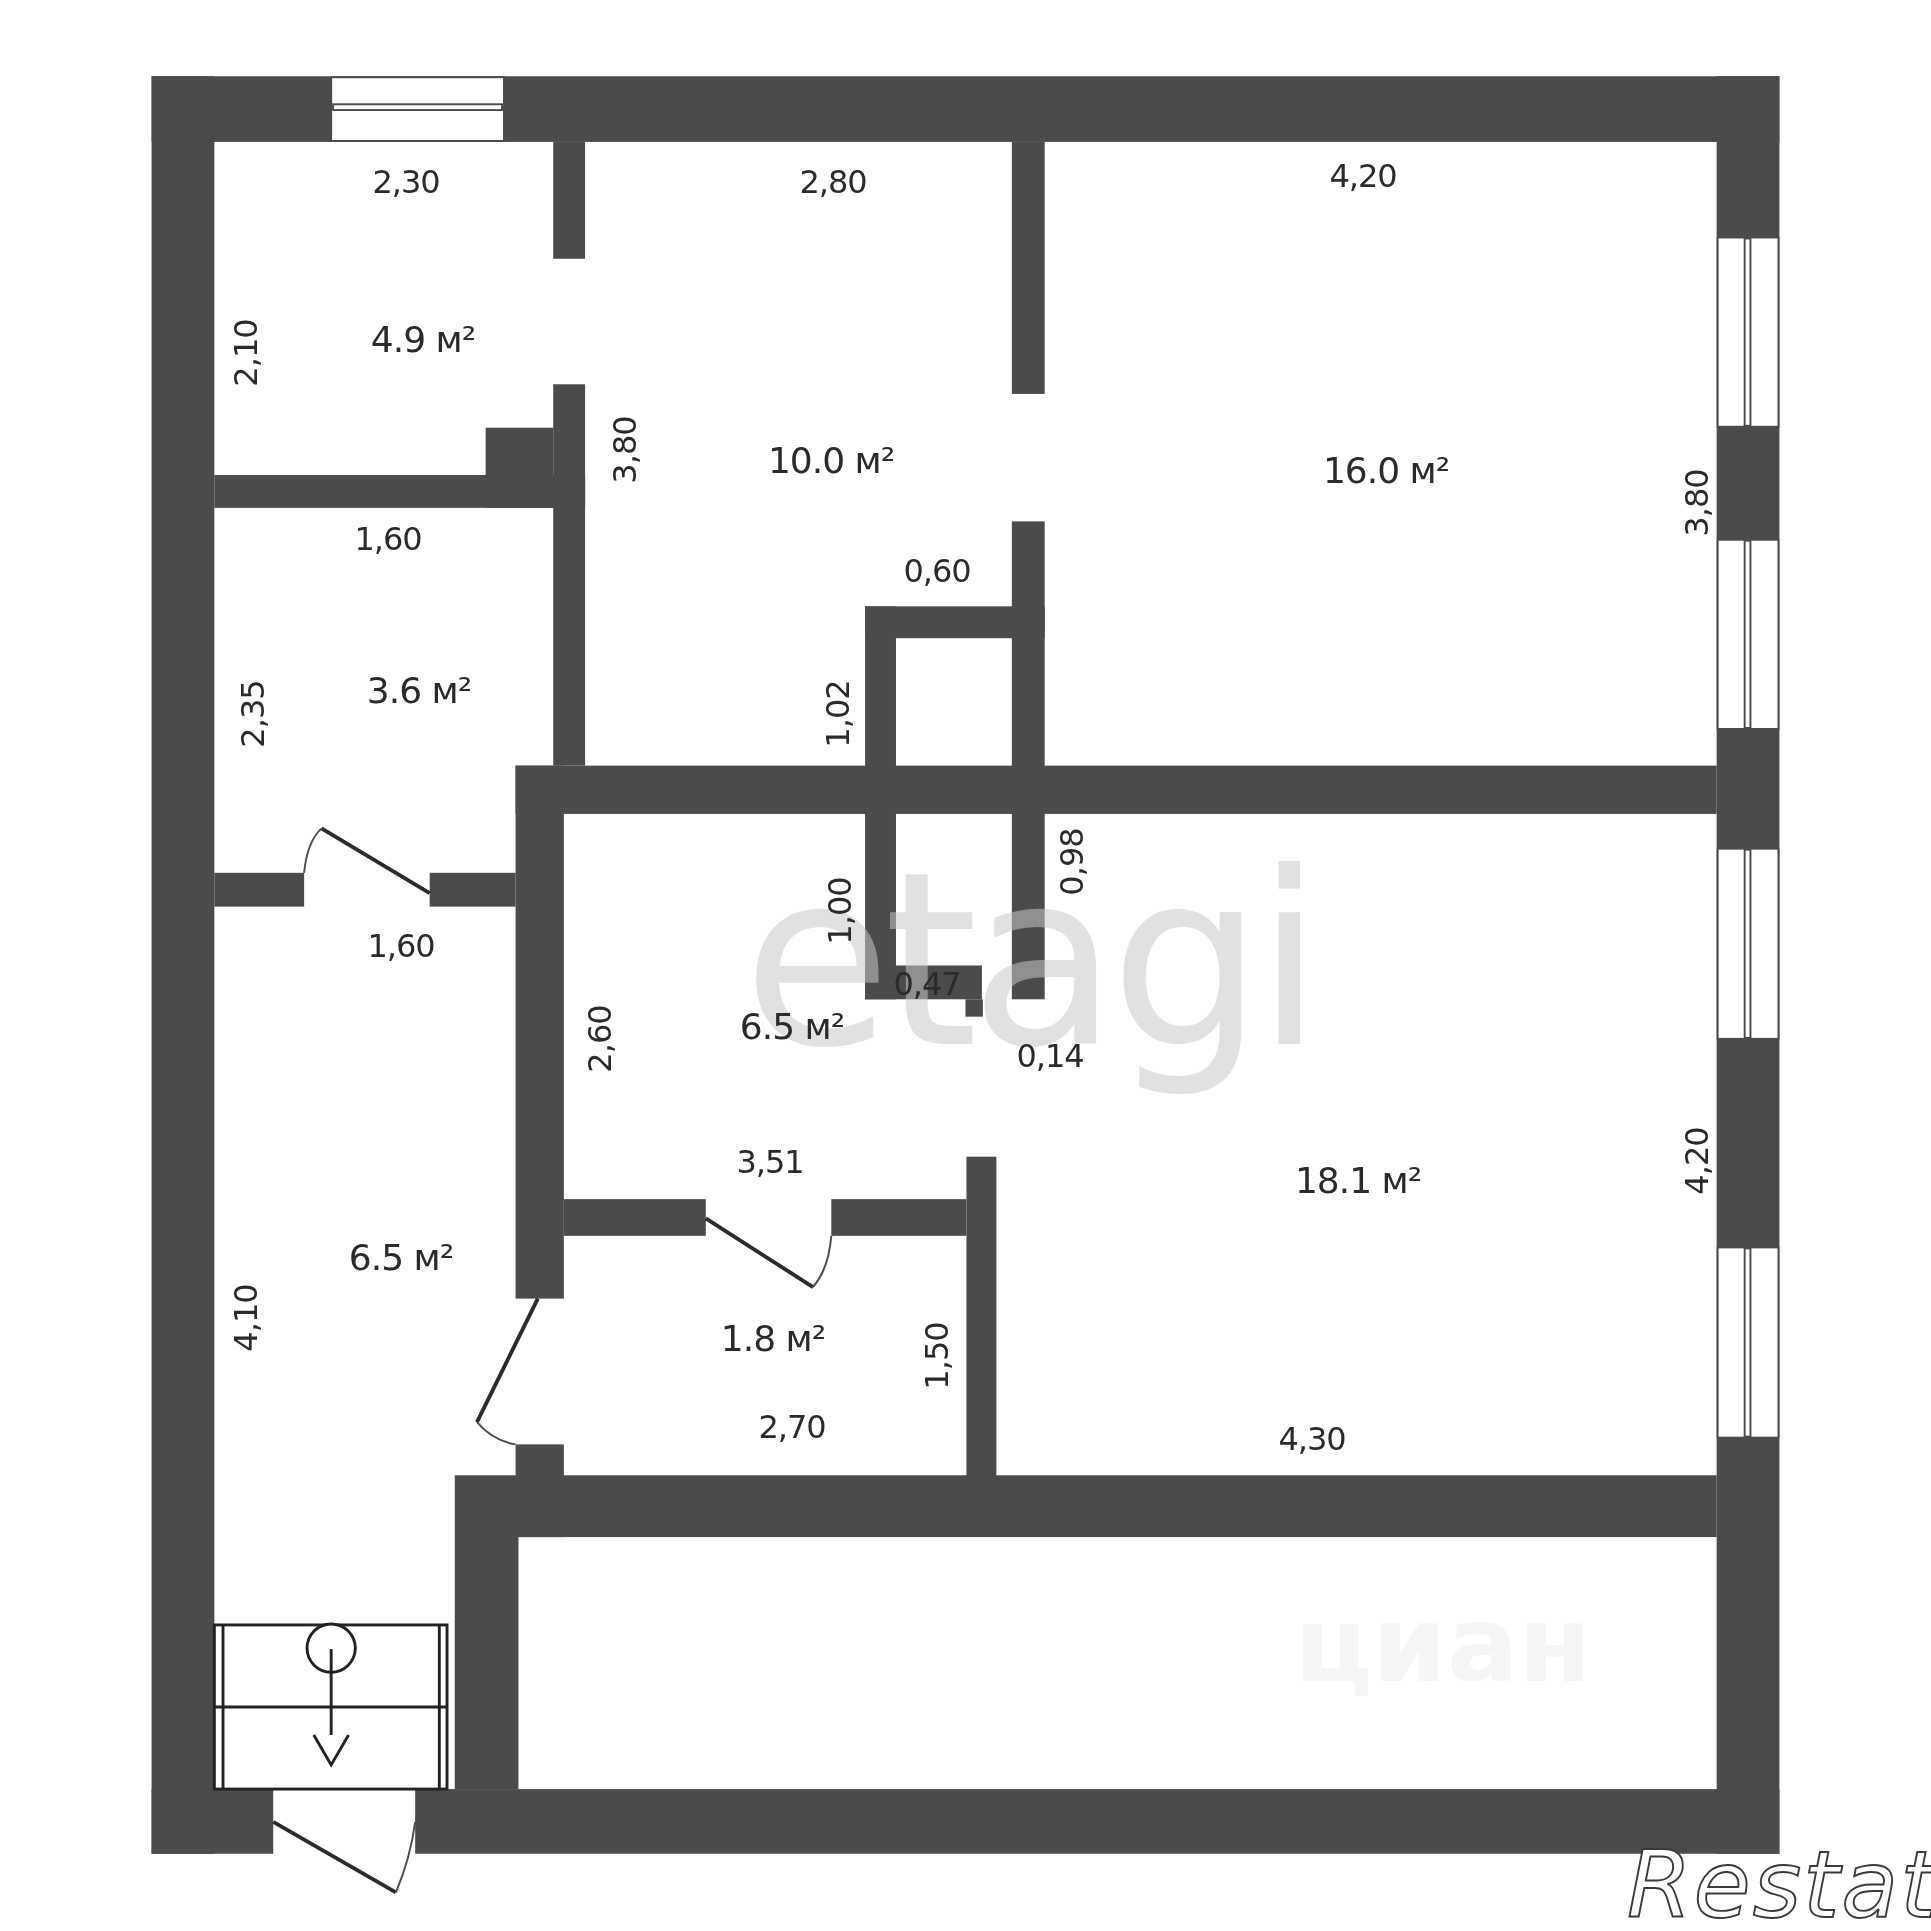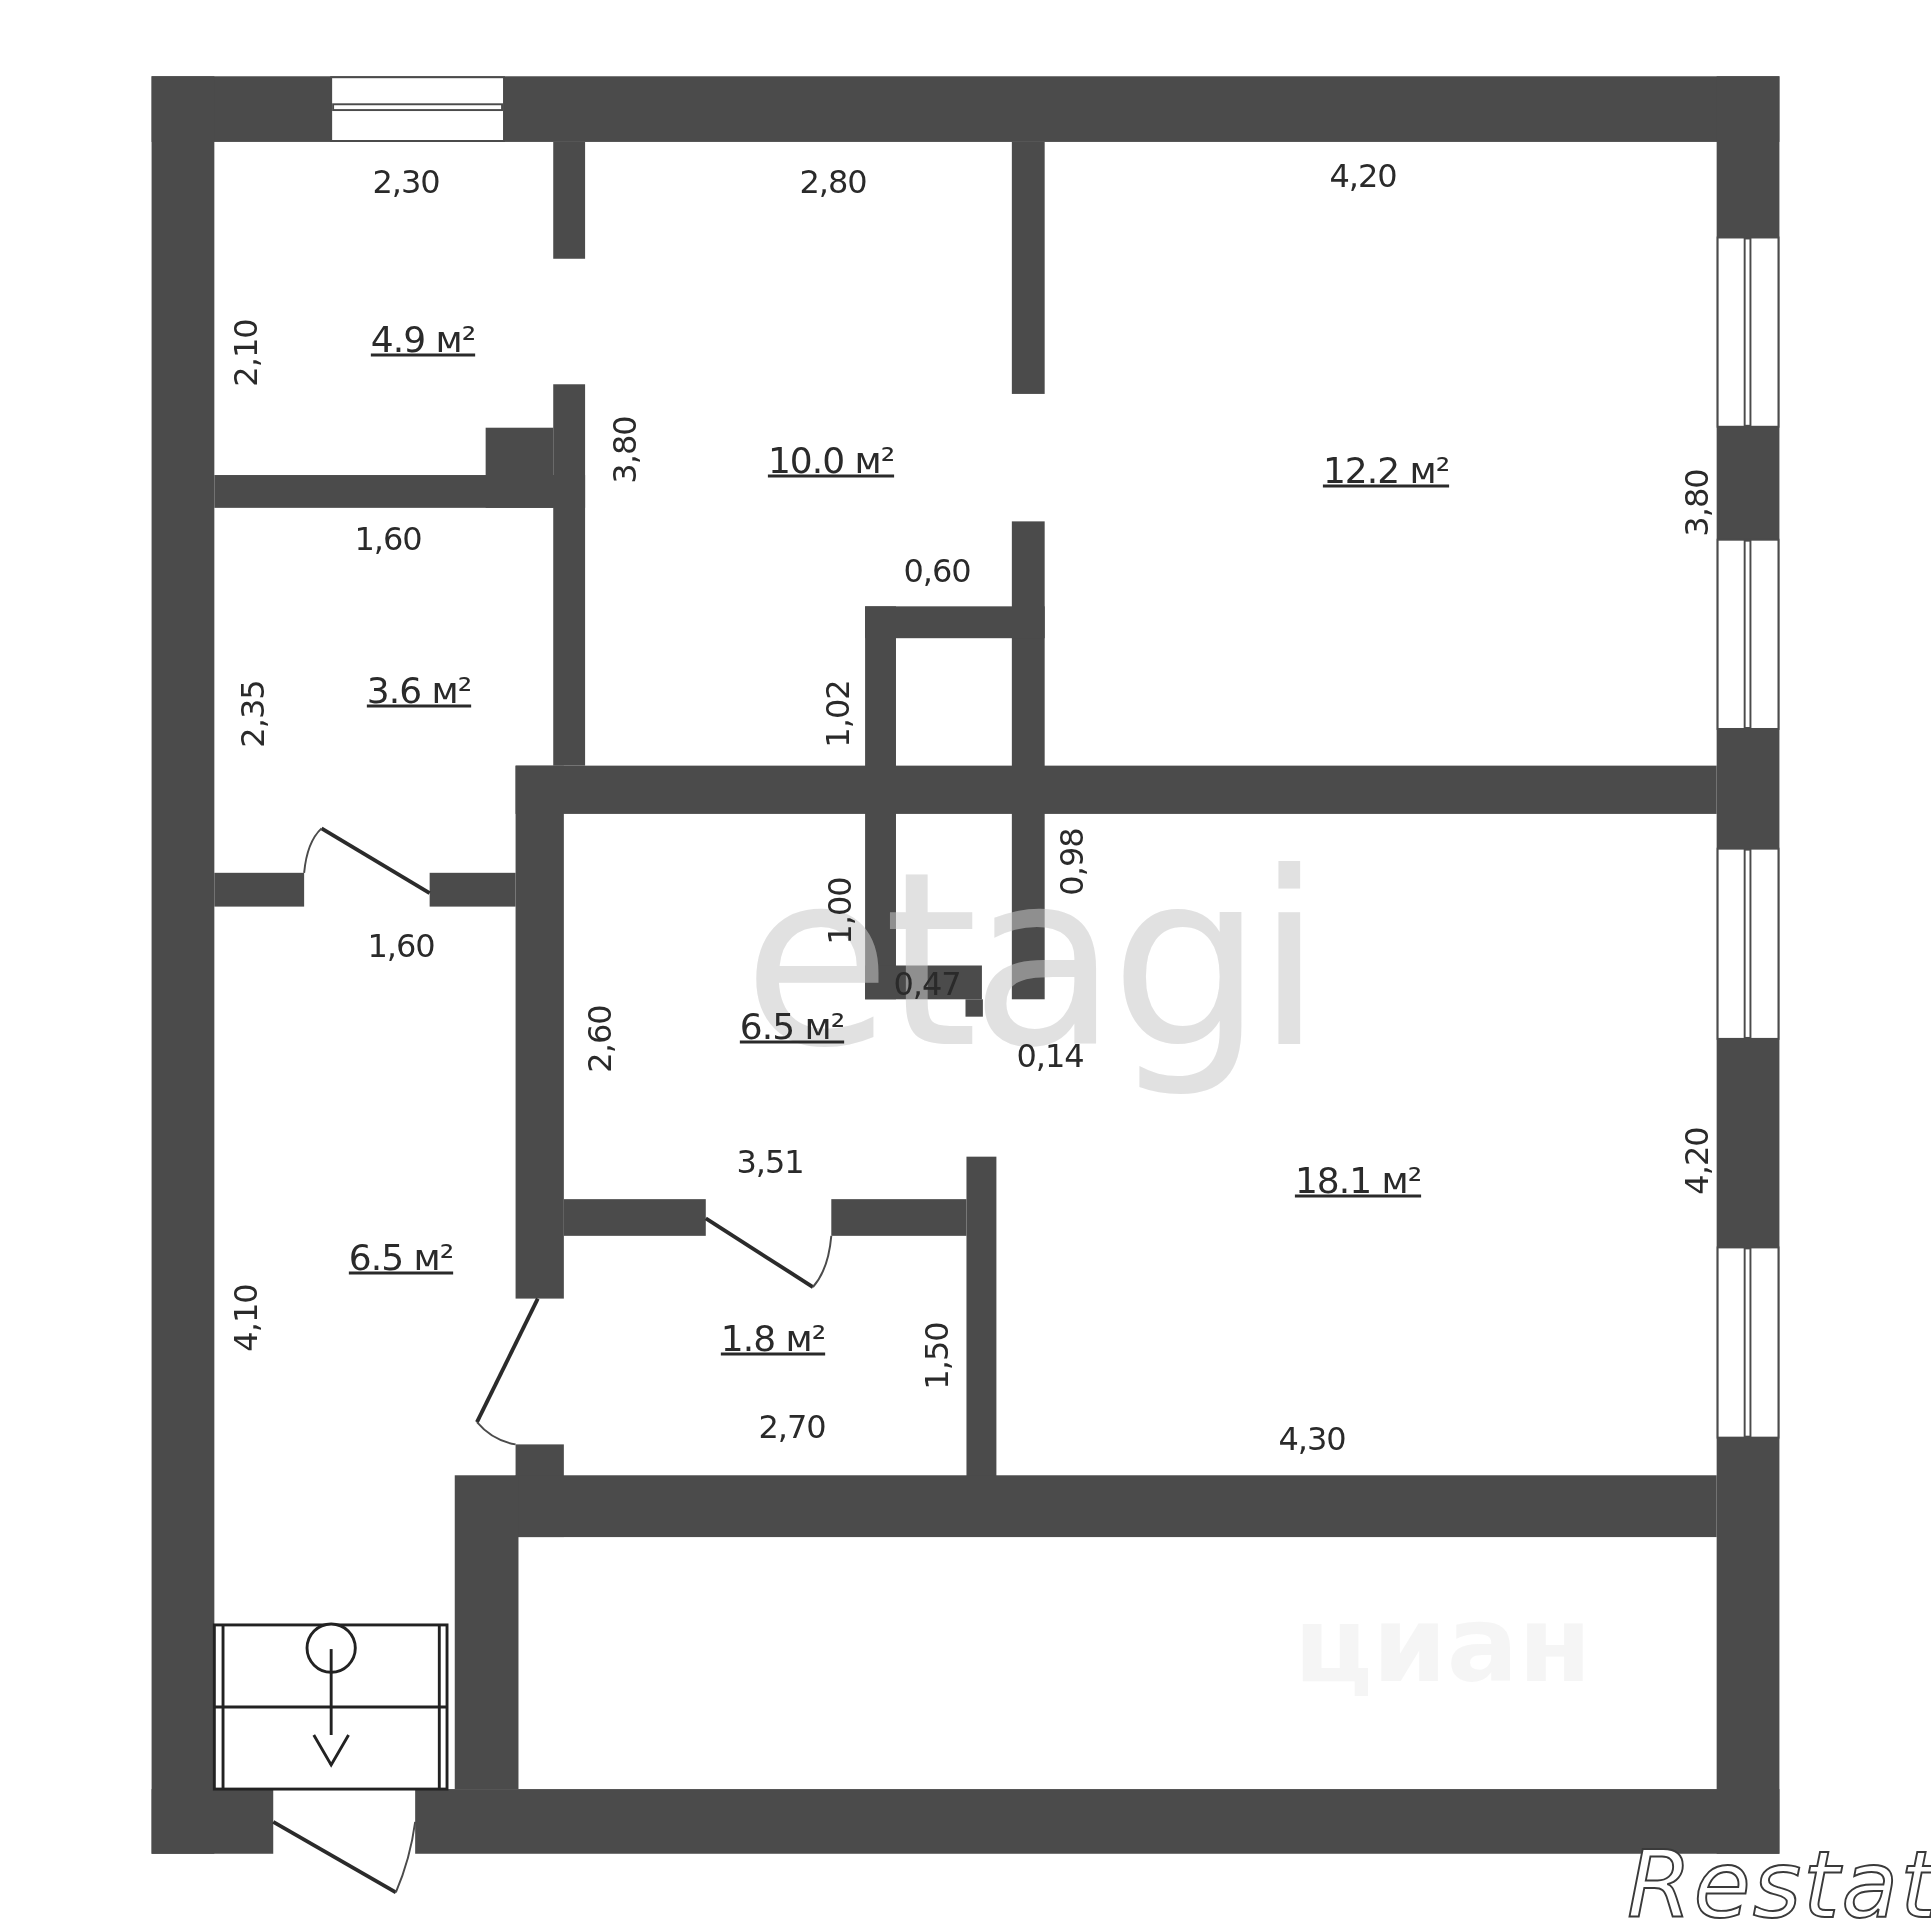--- a/index.html
+++ b/index.html
@@ -5,21 +5,21 @@
   html, body { margin: 0; padding: 0; background: #ffffff; }
   body { width: 1931px; height: 1931px; position: relative; overflow: hidden; font-family: "DejaVu Sans", sans-serif; }
   #plan { position: absolute; left: 0; top: 0; width: 1931px; height: 1931px; }
   .wall { fill: #4b4b4b; }
   .win-pane { fill: none; stroke: #4b4b4b; stroke-width: 2; }
   .door { stroke: #2b2b2b; stroke-width: 4; fill: none; }
   .arc { stroke: #4b4b4b; stroke-width: 2; fill: none; }
   .stair { stroke: #222; stroke-width: 3; fill: #fff; }
   .lbl { position: absolute; color: #2a2a2a; white-space: nowrap; transform: translate(-50%, -50%); }
   .dim { font-size: 32px; font-family: "DejaVu Sans", sans-serif; letter-spacing: -1px; }
-  .area { font-size: 36px; font-family: "DejaVu Sans", sans-serif; letter-spacing: -1px; text-decoration: underline; }
+  .area { font-size: 36px; font-family: "DejaVu Sans", sans-serif; letter-spacing: -1px; }
   .rot { transform: translate(-50%, -50%) rotate(-90deg); }
   .wm-etagi { position: absolute; left: 743px; top: 840px; font-size: 241px; font-weight: normal; color: rgba(200,200,200,0.55); font-family: "DejaVu Sans", sans-serif; letter-spacing: -7.7px; line-height: 1; }
   .wm-cian { position: absolute; left: 1294px; top: 1583px; font-size: 106px; font-weight: bold; color: rgba(235,235,235,0.5); font-family: "DejaVu Sans", sans-serif; }
   .wm-restate { position: absolute; left: 1627px; top: 1839px; font-size: 93px; font-style: italic; color: #ffffff; -webkit-text-stroke: 1.9px #3a3a3a; font-family: "DejaVu Sans", sans-serif; letter-spacing: 1.9px; line-height: 1; }
 </style>
 </head>
 <body>
 
 <svg id="plan" viewBox="0 0 2000 2000" xmlns="http://www.w3.org/2000/svg">
 
@@ -121,21 +121,21 @@
 <div class="lbl dim" style="left:406px;top:182px">2,30</div>
 <div class="lbl dim rot" style="left:246px;top:353px">2,10</div>
 <div class="lbl area" style="left:423px;top:339px">4.9 м²</div>
 
 <div class="lbl dim" style="left:833px;top:182px">2,80</div>
 <div class="lbl dim rot" style="left:625px;top:450px">3,80</div>
 <div class="lbl area" style="left:831px;top:460px">10.0 м²</div>
 
 <div class="lbl dim" style="left:1363px;top:176px">4,20</div>
 <div class="lbl dim rot" style="left:1697px;top:503px">3,80</div>
-<div class="lbl area" style="left:1386px;top:470px">12.2 м²</div>
+<div class="lbl area" style="left:1386px;top:470px">16.0 м²</div>
 
 <div class="lbl dim" style="left:388px;top:539px">1,60</div>
 <div class="lbl dim rot" style="left:253px;top:714px">2,35</div>
 <div class="lbl area" style="left:419px;top:690px">3.6 м²</div>
 
 <div class="lbl dim" style="left:937px;top:571px">0,60</div>
 <div class="lbl dim rot" style="left:838px;top:714px">1,02</div>
 <div class="lbl dim rot" style="left:1072px;top:862px">0,98</div>
 <div class="lbl dim rot" style="left:840px;top:911px">1,00</div>
 <div class="lbl dim" style="left:927px;top:984px">0,47</div>

